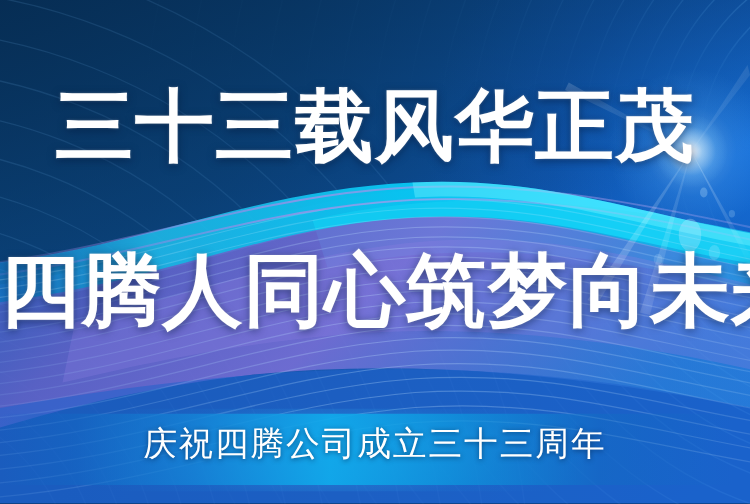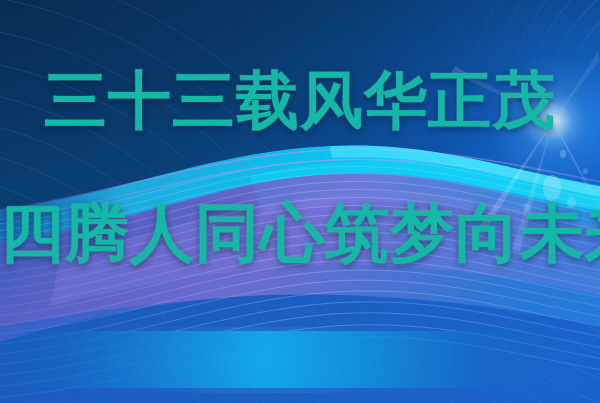--- a/index.html
+++ b/index.html
@@ -24,21 +24,21 @@
   .bg-top-dark{
     position:absolute;left:0;top:0;width:100%;height:58%;
     background:linear-gradient(160deg, rgba(6,44,82,.92) 0%, rgba(8,52,96,.45) 42%, rgba(0,0,0,0) 75%);
   }
   svg.layer{position:absolute;left:0;top:0;width:600px;height:403px;}
   
   .titles{position:absolute;left:0;top:0;width:600px;height:403px;}
   .title-line{
     position:absolute;left:0;width:600px;
     text-align:center;
-    color:#14b8a6;
+    color:#ffffff;
     font-weight:900;
     font-family:"DejaVu Sans","Liberation Sans",sans-serif;
     white-space:nowrap;
     text-shadow:0 2px 7px rgba(2,22,56,.55), 0 0 2px rgba(255,255,255,.35);
   }
   #title1{top:66px;font-size:63px;line-height:70px;letter-spacing:1px;}
   #title2{top:198px;font-size:64px;line-height:70px;letter-spacing:1px;}
   .subtitle-band{
     position:absolute;left:0;top:331px;width:600px;height:57px;
     background:linear-gradient(90deg,
@@ -261,15 +261,16 @@
   <div class="flare-core"></div>
   <div class="bokeh b1"></div>
   <div class="bokeh b2"></div>
   <div class="bokeh b3"></div>
   <div class="bokeh b4"></div>
   <div class="bokeh b5"></div>
 
   <div class="titles">
     <div class="title-line" id="title1">三十三载风华正茂</div>
     <div class="title-line" id="title2">四腾人同心筑梦向未来</div>
+    <div id="subtitle">庆祝四腾公司成立三十三周年</div>
   </div>
 
 </div>
 
 </body></html>

